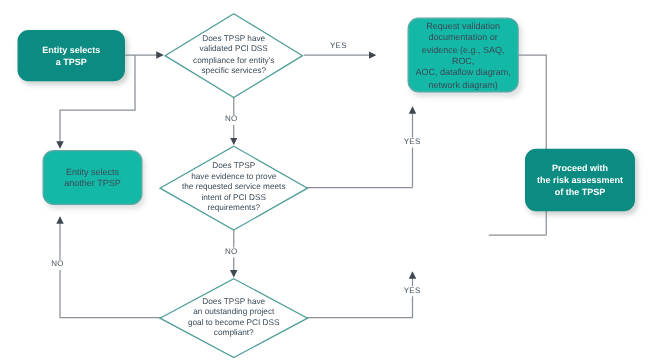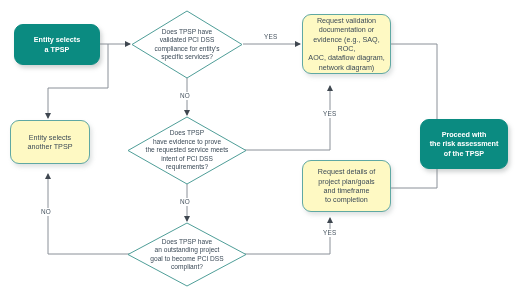--- a/index.html
+++ b/index.html
@@ -22,28 +22,29 @@
     border:1px solid #0b8b81;
     border-radius:9px;
     color:#ffffff;
     font-size:7.2px;
     line-height:9.3px;
     font-weight:bold;
     box-shadow:2px 3px 4px rgba(120,130,130,0.35);
     padding:3px;
   }
   .box-outline{
-    background:#fef9c3;
+    background:#14b8a6;
     border:1px solid #5fa8a3;
     border-radius:9px;
     color:#3b4a57;
     font-size:7.2px;
     line-height:9.3px;
     box-shadow:2px 3px 4px rgba(150,160,160,0.30);
     padding:3px;
+    margin-left:24px;
   }
   .diamond-wrap{position:absolute;}
   .diamond-wrap svg{position:absolute;left:0;top:0;}
   .diamond-label{
     position:absolute;left:0;top:0;width:100%;height:100%;
     display:flex;align-items:center;justify-content:center;text-align:center;
     color:#3b4a57;font-size:6.6px;line-height:8.4px;
     padding:0 14px;box-sizing:border-box;
     pointer-events:none;
   }
@@ -118,23 +119,20 @@
     <svg width="120" height="65" viewBox="0 0 120 65" xmlns="http://www.w3.org/2000/svg">
       <polygon points="60,1 119,32.5 60,64 1,32.5" fill="#ffffff" stroke="#4f9e98" stroke-width="1"></polygon>
     </svg>
     <div class="diamond-label" style="padding:0 12px;">Does TPSP have<br>an outstanding project<br>goal to become PCI DSS<br>compliant?</div>
   </div>
 
   <div class="node box-outline" style="left:302px;top:14px;width:89px;height:60px;">
     <span class="nodetext">Request validation<br>documentation or<br>evidence (e.g., SAQ, ROC,<br>AOC, dataflow diagram,<br>network diagram)</span>
   </div>
 
-  <div class="node box-outline" style="left:302px;top:160px;width:89px;height:52px;">
-    <span class="nodetext">Request details of<br>project plan/goals<br>and timeframe<br>to completion</span>
-  </div>
 
   <div class="node box-filled" style="left:420px;top:102px;width:88px;height:50px;margin-top:17px;">
     <span class="nodetext">Proceed with<br>the risk assessment<br>of the TPSP</span>
   </div>
 
   <div class="edge-label" style="left:263px;top:33px;">YES</div>
   <div class="edge-label" style="left:179px;top:92px;">NO</div>
   <div class="edge-label" style="left:322px;top:110px;">YES</div>
   <div class="edge-label" style="left:179px;top:198px;">NO</div>
   <div class="edge-label" style="left:322px;top:229px;">YES</div>

